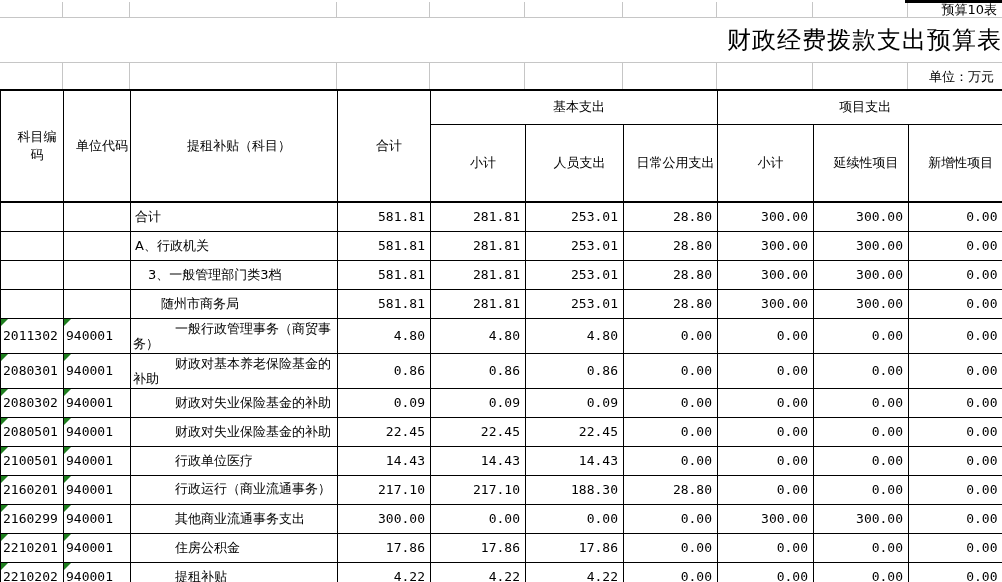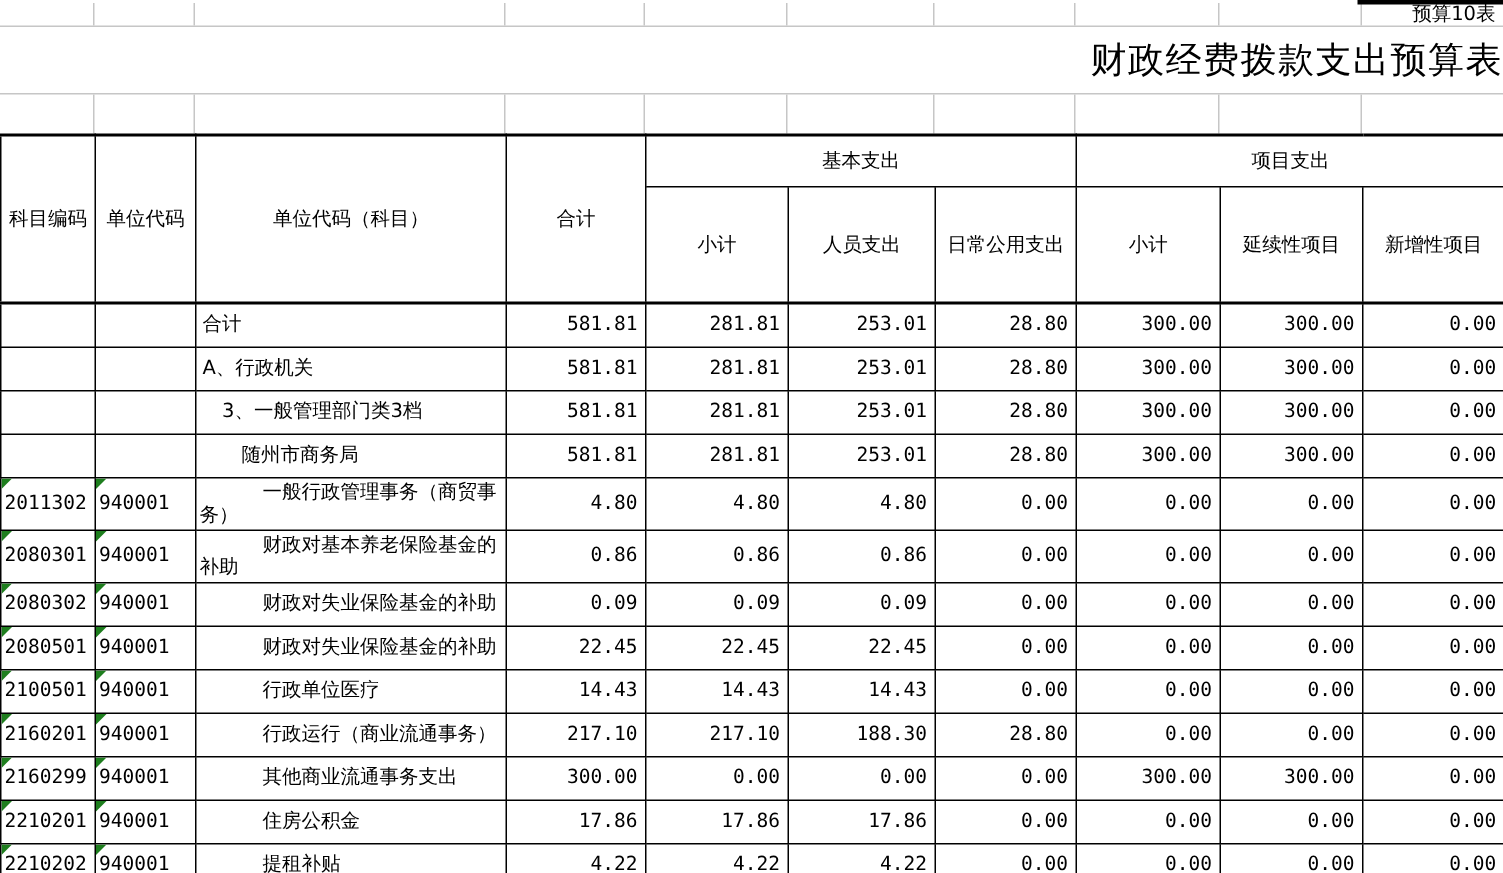--- a/index.html
+++ b/index.html
@@ -29,21 +29,21 @@
   table.budget {
     position:absolute; top:89px; left:0; width:1002px;
     border-collapse:collapse; table-layout:fixed;
     border-top:2px solid #000; border-left:1px solid #000;
     font-size:13px;
   }
   table.budget th, table.budget td {
     border:1px solid #000; box-sizing:border-box; overflow:hidden;
   }
   table.budget td:last-child, table.budget th:last-child { border-right:none; }
-  thead th { font-weight:normal; text-align:center; vertical-align:middle; }
+  thead th { font-weight:normal; text-align:center; vertical-align:middle;padding-left:11px; }
   thead tr.group-row { height:34px; }
   thead tr.sub-row { height:78px; }
   thead { border-bottom:2px solid #000; }
   tbody tr { height:29px; }
   td.code {
     position:relative; padding:1px 2px; text-align:left; vertical-align:middle;
     font-family:"DejaVu Sans Mono", monospace; font-size:13px;
   }
   td.name {
     padding:2px 2px; vertical-align:middle; line-height:15px;
@@ -87,40 +87,43 @@
   <div class="gridrow row-b">
     <div class="gcell" style="width:63px"></div>
     <div class="gcell" style="width:67px"></div>
     <div class="gcell" style="width:207px"></div>
     <div class="gcell" style="width:93px"></div>
     <div class="gcell" style="width:95px"></div>
     <div class="gcell" style="width:98px"></div>
     <div class="gcell" style="width:94px"></div>
     <div class="gcell" style="width:96px"></div>
     <div class="gcell" style="width:95px"></div>
+    <div class="gcell unit-note-cell" style="width:94px; border-right:none">
+      <span>单位：万元</span>
+    </div>
   </div>
 
   <table class="budget">
     <colgroup>
       <col style="width:63px">
         <col style="width:67px">
         <col style="width:207px">
       <col style="width:93px">
         <col style="width:95px">
         <col style="width:98px">
       <col style="width:94px">
         <col style="width:96px">
         <col style="width:95px">
       <col style="width:94px">
     </colgroup>
     <thead>
       <tr class="group-row">
         <th rowspan="2">科目编码</th>
         <th rowspan="2">单位代码</th>
-        <th rowspan="2">单位代码（科目）</th>
+        <th rowspan="2">提租补贴（科目）</th>
         <th rowspan="2">合计</th>
         <th colspan="3">基本支出</th>
         <th colspan="3">项目支出</th>
       </tr>
       <tr class="sub-row">
         <th>小计</th>
         <th>人员支出</th>
         <th>日常公用支出</th>
         <th>小计</th>
         <th>延续性项目</th>

